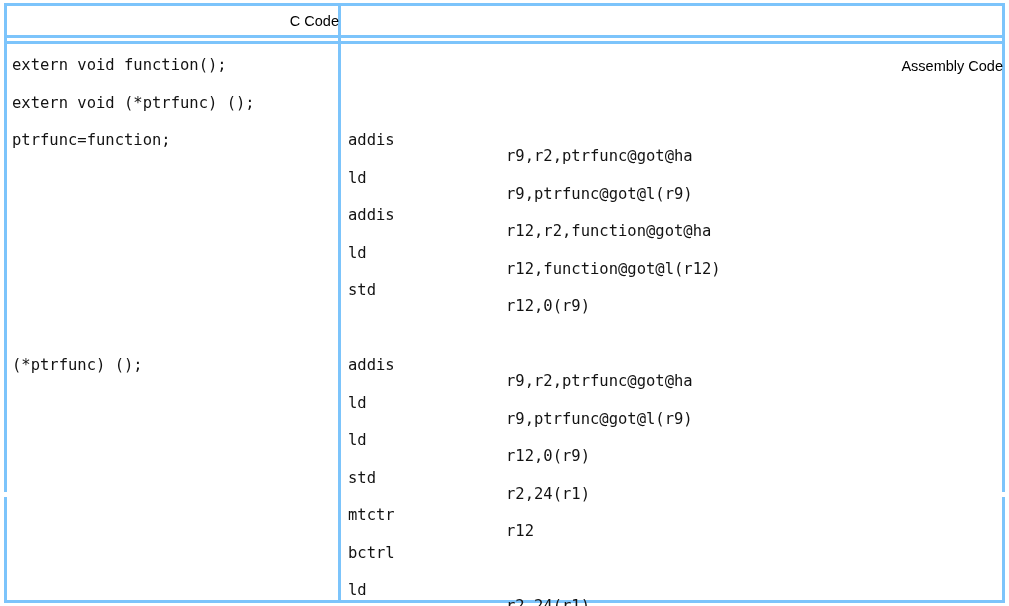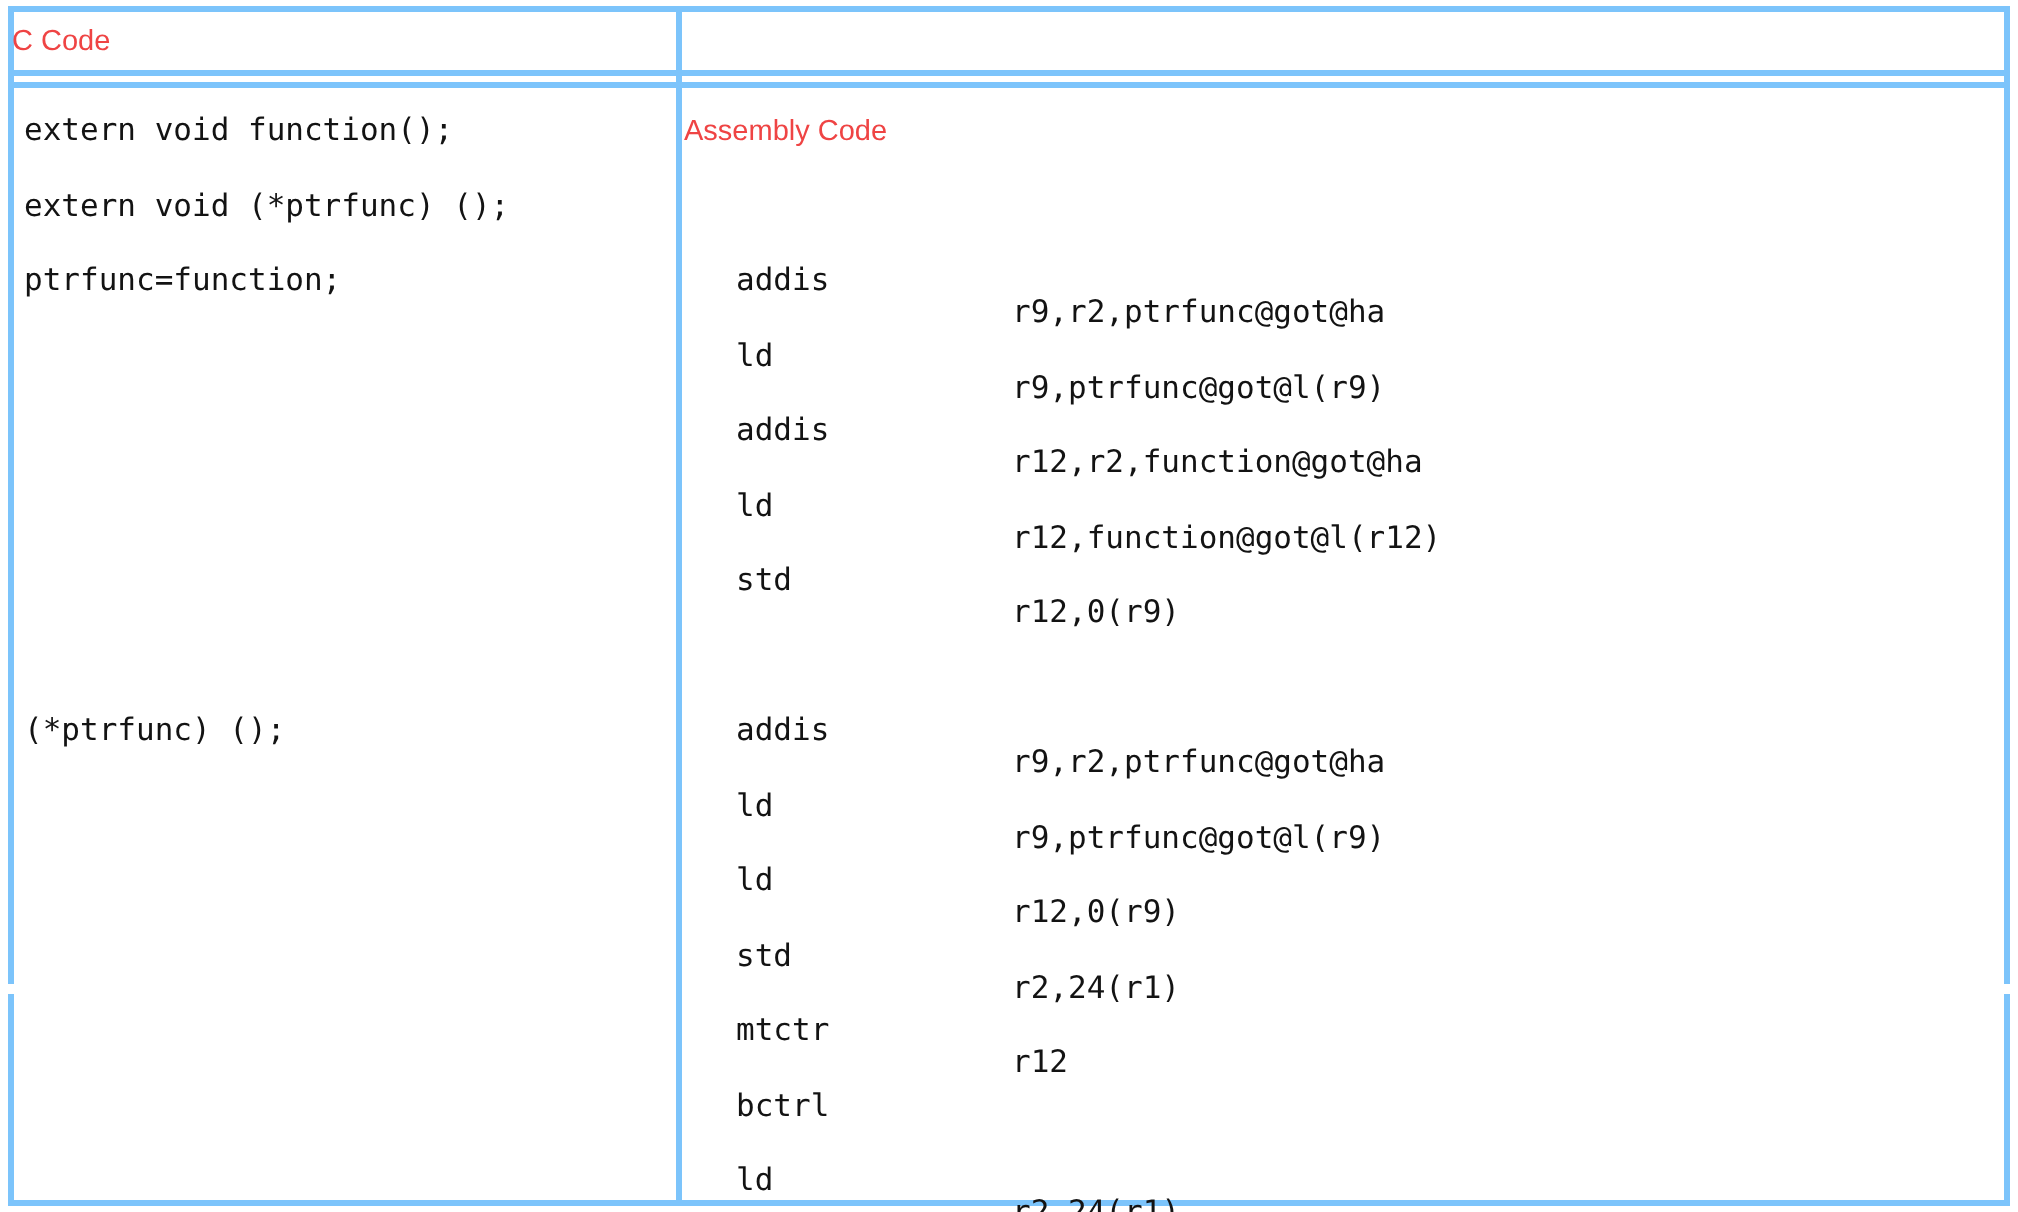--- a/index.html
+++ b/index.html
@@ -34,23 +34,23 @@
     left: 0;
     top: 0;
     width: 1001px;
     height: 36px;
   }
   .header-cell {
     position: absolute;
     top: 0;
     height: 36px;
     line-height: 36px;
-    text-align: left;
+    text-align: right;
     font-size: 14.5px;
-    color: #ef4444;
+    color: #000000;
     font-family: "Liberation Sans", sans-serif;
   }
   .header-c    { left: 2px;   width: 333px; }
   .header-asm  { left: 338px; width: 661px; margin-top: 45px; }
 
   
   .code-col {
     position: absolute;
     font-family: "DejaVu Sans Mono", monospace;
     font-size: 15.5px;
@@ -70,21 +70,20 @@
   .asm-line {
     height: 37.5px;
     line-height: 37.5px;
     position: relative;
     white-space: pre;
   }
   .asm-mnemonic {
     position: absolute;
     left: 0;
     top: 0;
-    margin-left: 20px;
   }
   .asm-operands {
     position: absolute;
     left: 158px;
     top: 16px;
   }
 </style>
 </head>
 <body>
 

